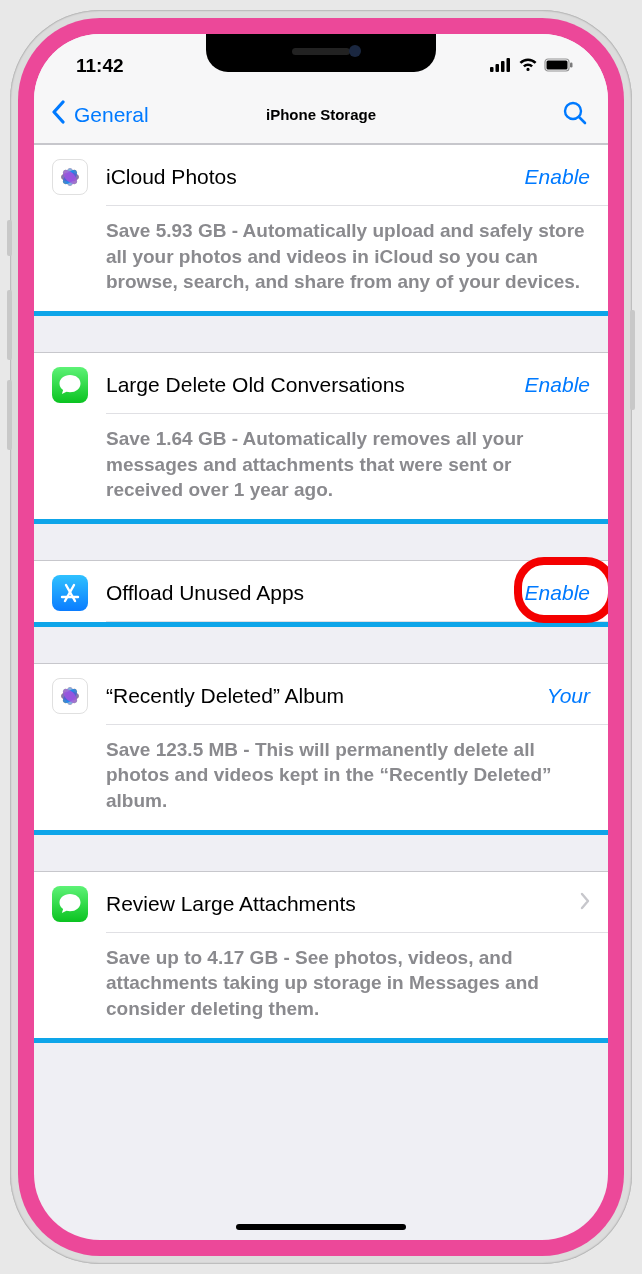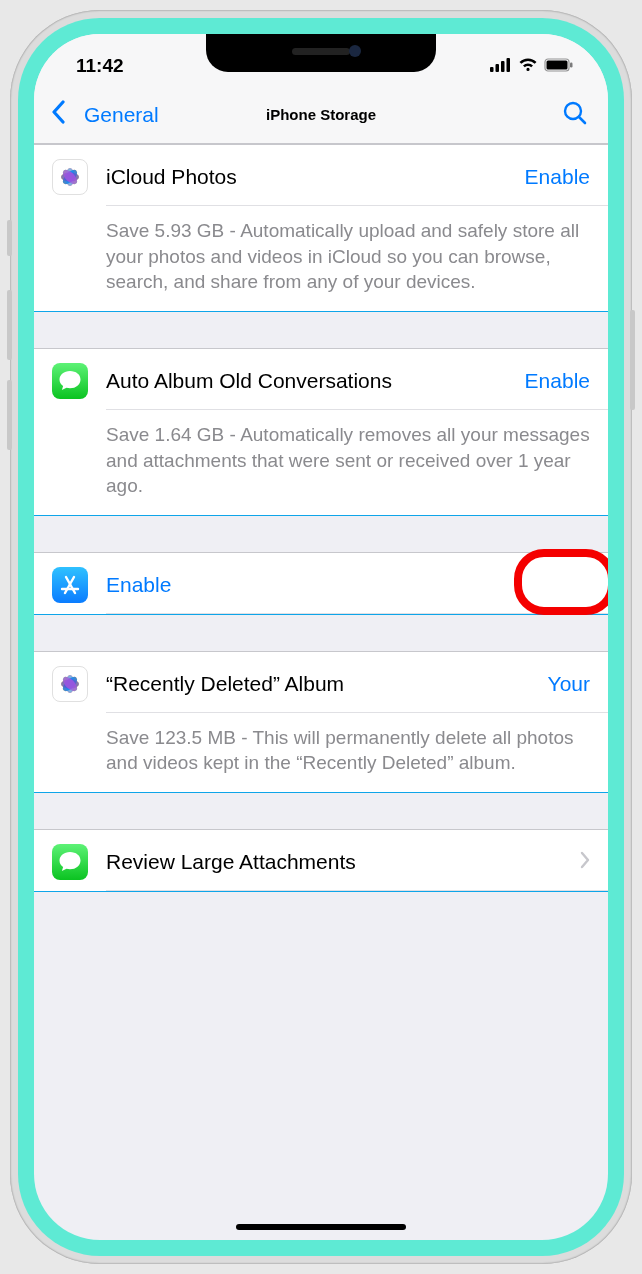--- a/index.html
+++ b/index.html
@@ -17,21 +17,21 @@
     height: 1254px;
     background: #dcdcdc;
     border-radius: 90px;
     padding: 8px;
     box-shadow: inset 0 0 2px rgba(0,0,0,0.5);
     position: relative;
   }
   .phone-outer {
     width: 100%;
     height: 100%;
-    background: #5eead4;
+    background: #ec4899;
     border-radius: 82px;
     padding: 16px;
     position: relative;
   }
   .phone-screen {
     width: 100%;
     height: 100%;
     background: #efeff4;
     border-radius: 66px;
     overflow: hidden;
@@ -90,21 +90,21 @@
     align-items: center;
     position: relative;
     border-bottom: 1px solid #c7c7cc;
     padding: 0 16px;
   }
   .back-btn {
     display: flex;
     align-items: center;
     color: #007aff;
     font-size: 21px;
-    gap: 18px;
+    gap: 8px;
   }
   .nav-title {
     position: absolute;
     left: 50%;
     transform: translateX(-50%);
     font-size: 15px;
     font-weight: 600;
   }
   .search-icon {
     position: absolute;
@@ -114,21 +114,21 @@
   .section-header {
     padding: 20px 18px 8px 18px;
     font-size: 16px;
     color: #6d6d72;
     text-transform: uppercase;
     letter-spacing: 0.3px;
   }
   .card {
     background: #fff;
     border-top: 1px solid #c7c7cc;
-    border-bottom: 1px solid #0ea5e9;
+    border-bottom: 5px solid #0ea5e9;
     margin-bottom: 36px;
   }
   .card-header-row {
     display: flex;
     align-items: center;
     padding: 14px 18px 10px 18px;
   }
   .icon-wrap {
     width: 36px;
     height: 36px;
@@ -140,35 +140,37 @@
     justify-content: center;
     position: relative;
   }
   .card-title {
     font-size: 21px;
     flex: 1;
   }
   .card-action {
     color: #007aff;
     font-size: 21px;
+    font-style: italic;
   }
   .chevron-right {
     color: #c7c7cc;
     font-size: 18px;
   }
   .hr {
     border: none;
     border-top: 1px solid #e0e0e4;
     margin-left: 72px;
   }
   .card-desc {
     padding: 12px 18px 16px 72px;
     font-size: 19px;
     color: #8a8a8e;
     line-height: 1.35;
+    font-weight: bold;
   }
   .annotation-circle {
     position: absolute;
     border: 8px solid #f40000;
     border-radius: 30px;
     width: 102px;
     height: 66px;
     pointer-events: none;
     z-index: 50;
   }
@@ -289,38 +291,39 @@
         <div class="card-desc">Save 5.93 GB - Automatically upload and safely store all your photos and videos in iCloud so you can browse, search, and share from any of your devices.</div>
       </div>
 
       <div class="card">
         <div class="card-header-row">
           <div class="icon-wrap messages-icon">
             <svg width="28" height="28" viewBox="0 0 28 28">
                 <path d="M14 4 C8 4 3.5 7.8 3.5 12.5 c0 2.6 1.4 5 3.6 6.5 l-1.2 4 4.6-2.2 c1.1.3 2.3.5 3.5.5 6 0 10.5-3.8 10.5-8.8 S20 4 14 4Z" fill="#fff"></path>
               </svg>
           </div>
-          <div class="card-title">Auto Album Old Conversations</div>
+          <div class="card-title">Large Delete Old Conversations</div>
           <div class="card-action">Enable</div>
         </div>
         <hr class="hr">
         <div class="card-desc">Save 1.64 GB - Automatically removes all your messages and attachments that were sent or received over 1 year ago.</div>
       </div>
 
       <div class="card" style="position:relative;">
         <div class="card-header-row" style="position:relative;">
           <div class="icon-wrap appstore-icon">
             <svg width="26" height="26" viewBox="0 0 26 26">
               <g stroke="#fff" stroke-width="2.4" stroke-linecap="round" fill="none">
                 <line x1="9" y1="5" x2="18" y2="21"></line>
                 <line x1="17" y1="5" x2="8" y2="21"></line>
                 <line x1="5" y1="17" x2="21" y2="17"></line>
               </g>
             </svg>
           </div>
+          <div class="card-title">Offload Unused Apps</div>
           <div class="card-action">Enable</div>
           <div class="annotation-circle" style="right:-8px; top:-4px;"></div>
         </div>
         <hr class="hr">
       </div>
 
       <div class="card">
         <div class="card-header-row">
           <div class="icon-wrap photos-icon">
             <svg width="30" height="30" viewBox="0 0 30 30">
@@ -351,18 +354,19 @@
               </svg>
           </div>
           <div class="card-title">Review Large Attachments</div>
           <span class="chevron-right">
             <svg width="10" height="18" viewBox="0 0 10 18">
                 <path d="M2 2 L8 9 L2 16" stroke="#c7c7cc" stroke-width="2.4" fill="none" stroke-linecap="round" stroke-linejoin="round"></path>
               </svg>
           </span>
         </div>
         <hr class="hr">
+        <div class="card-desc">Save up to 4.17 GB - See photos, videos, and attachments taking up storage in Messages and consider deleting them.</div>
       </div>
 
       <div class="home-indicator"></div>
     </div>
   </div>
 </div>
 
 </body></html>

